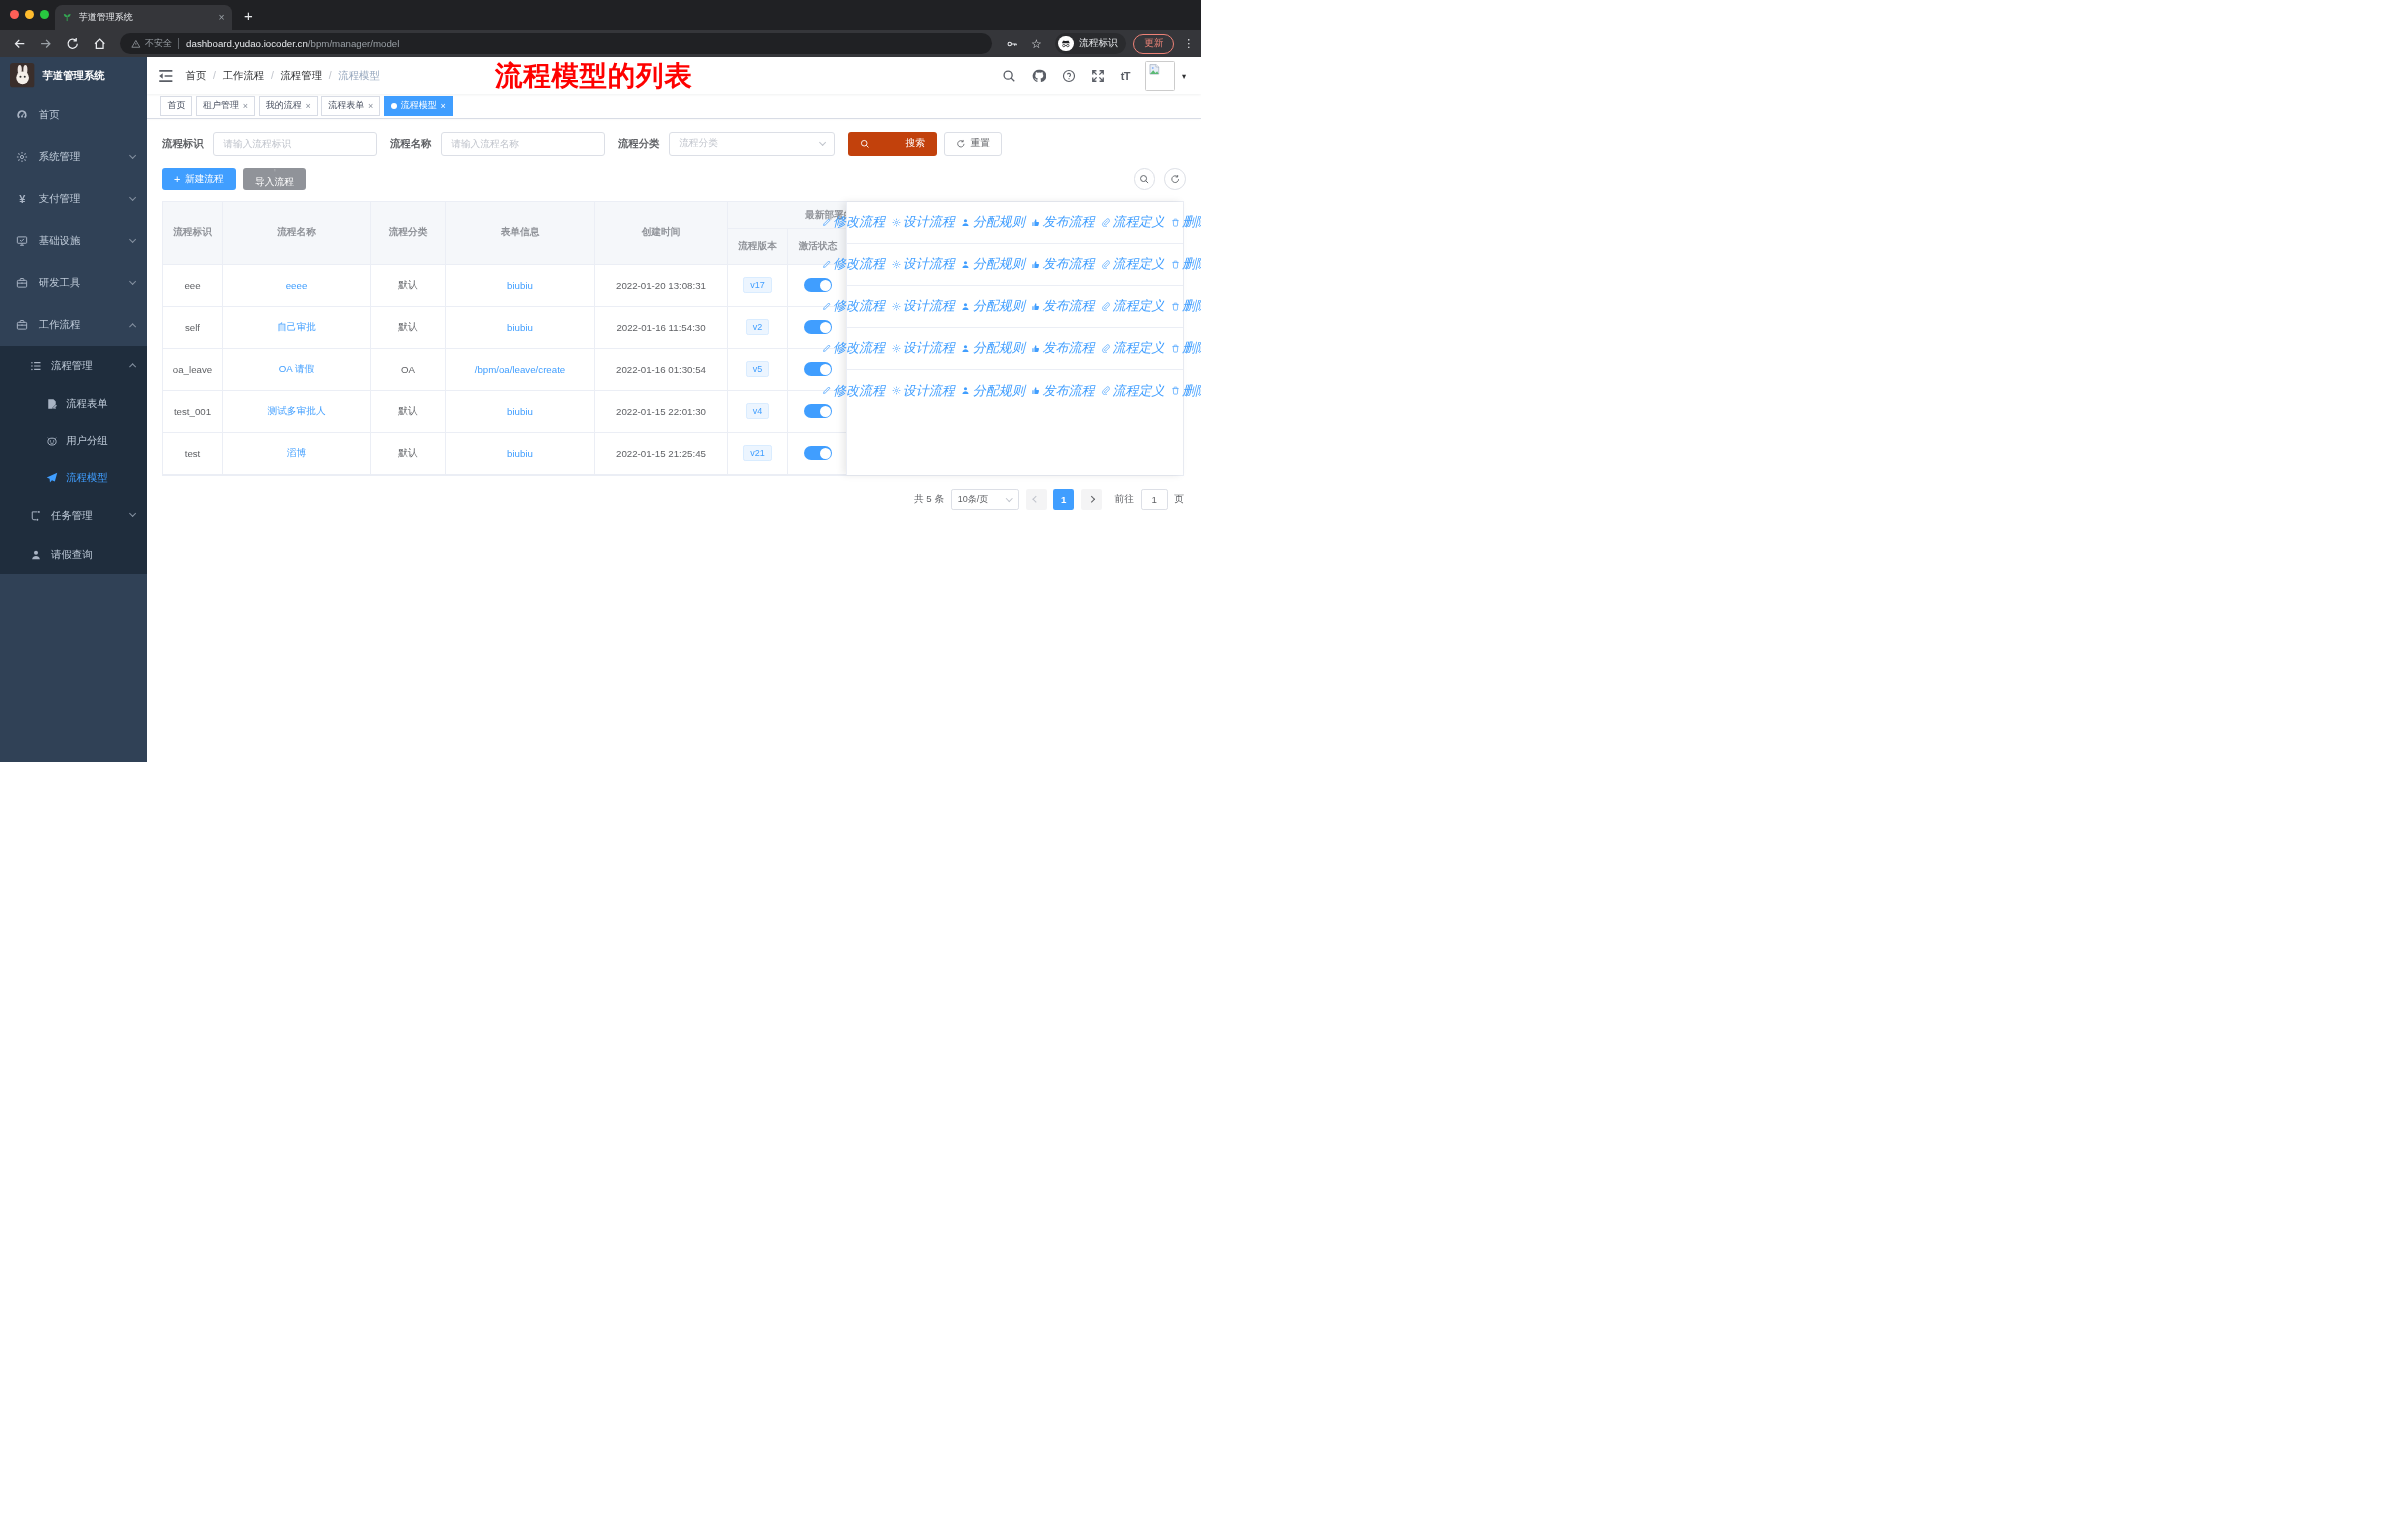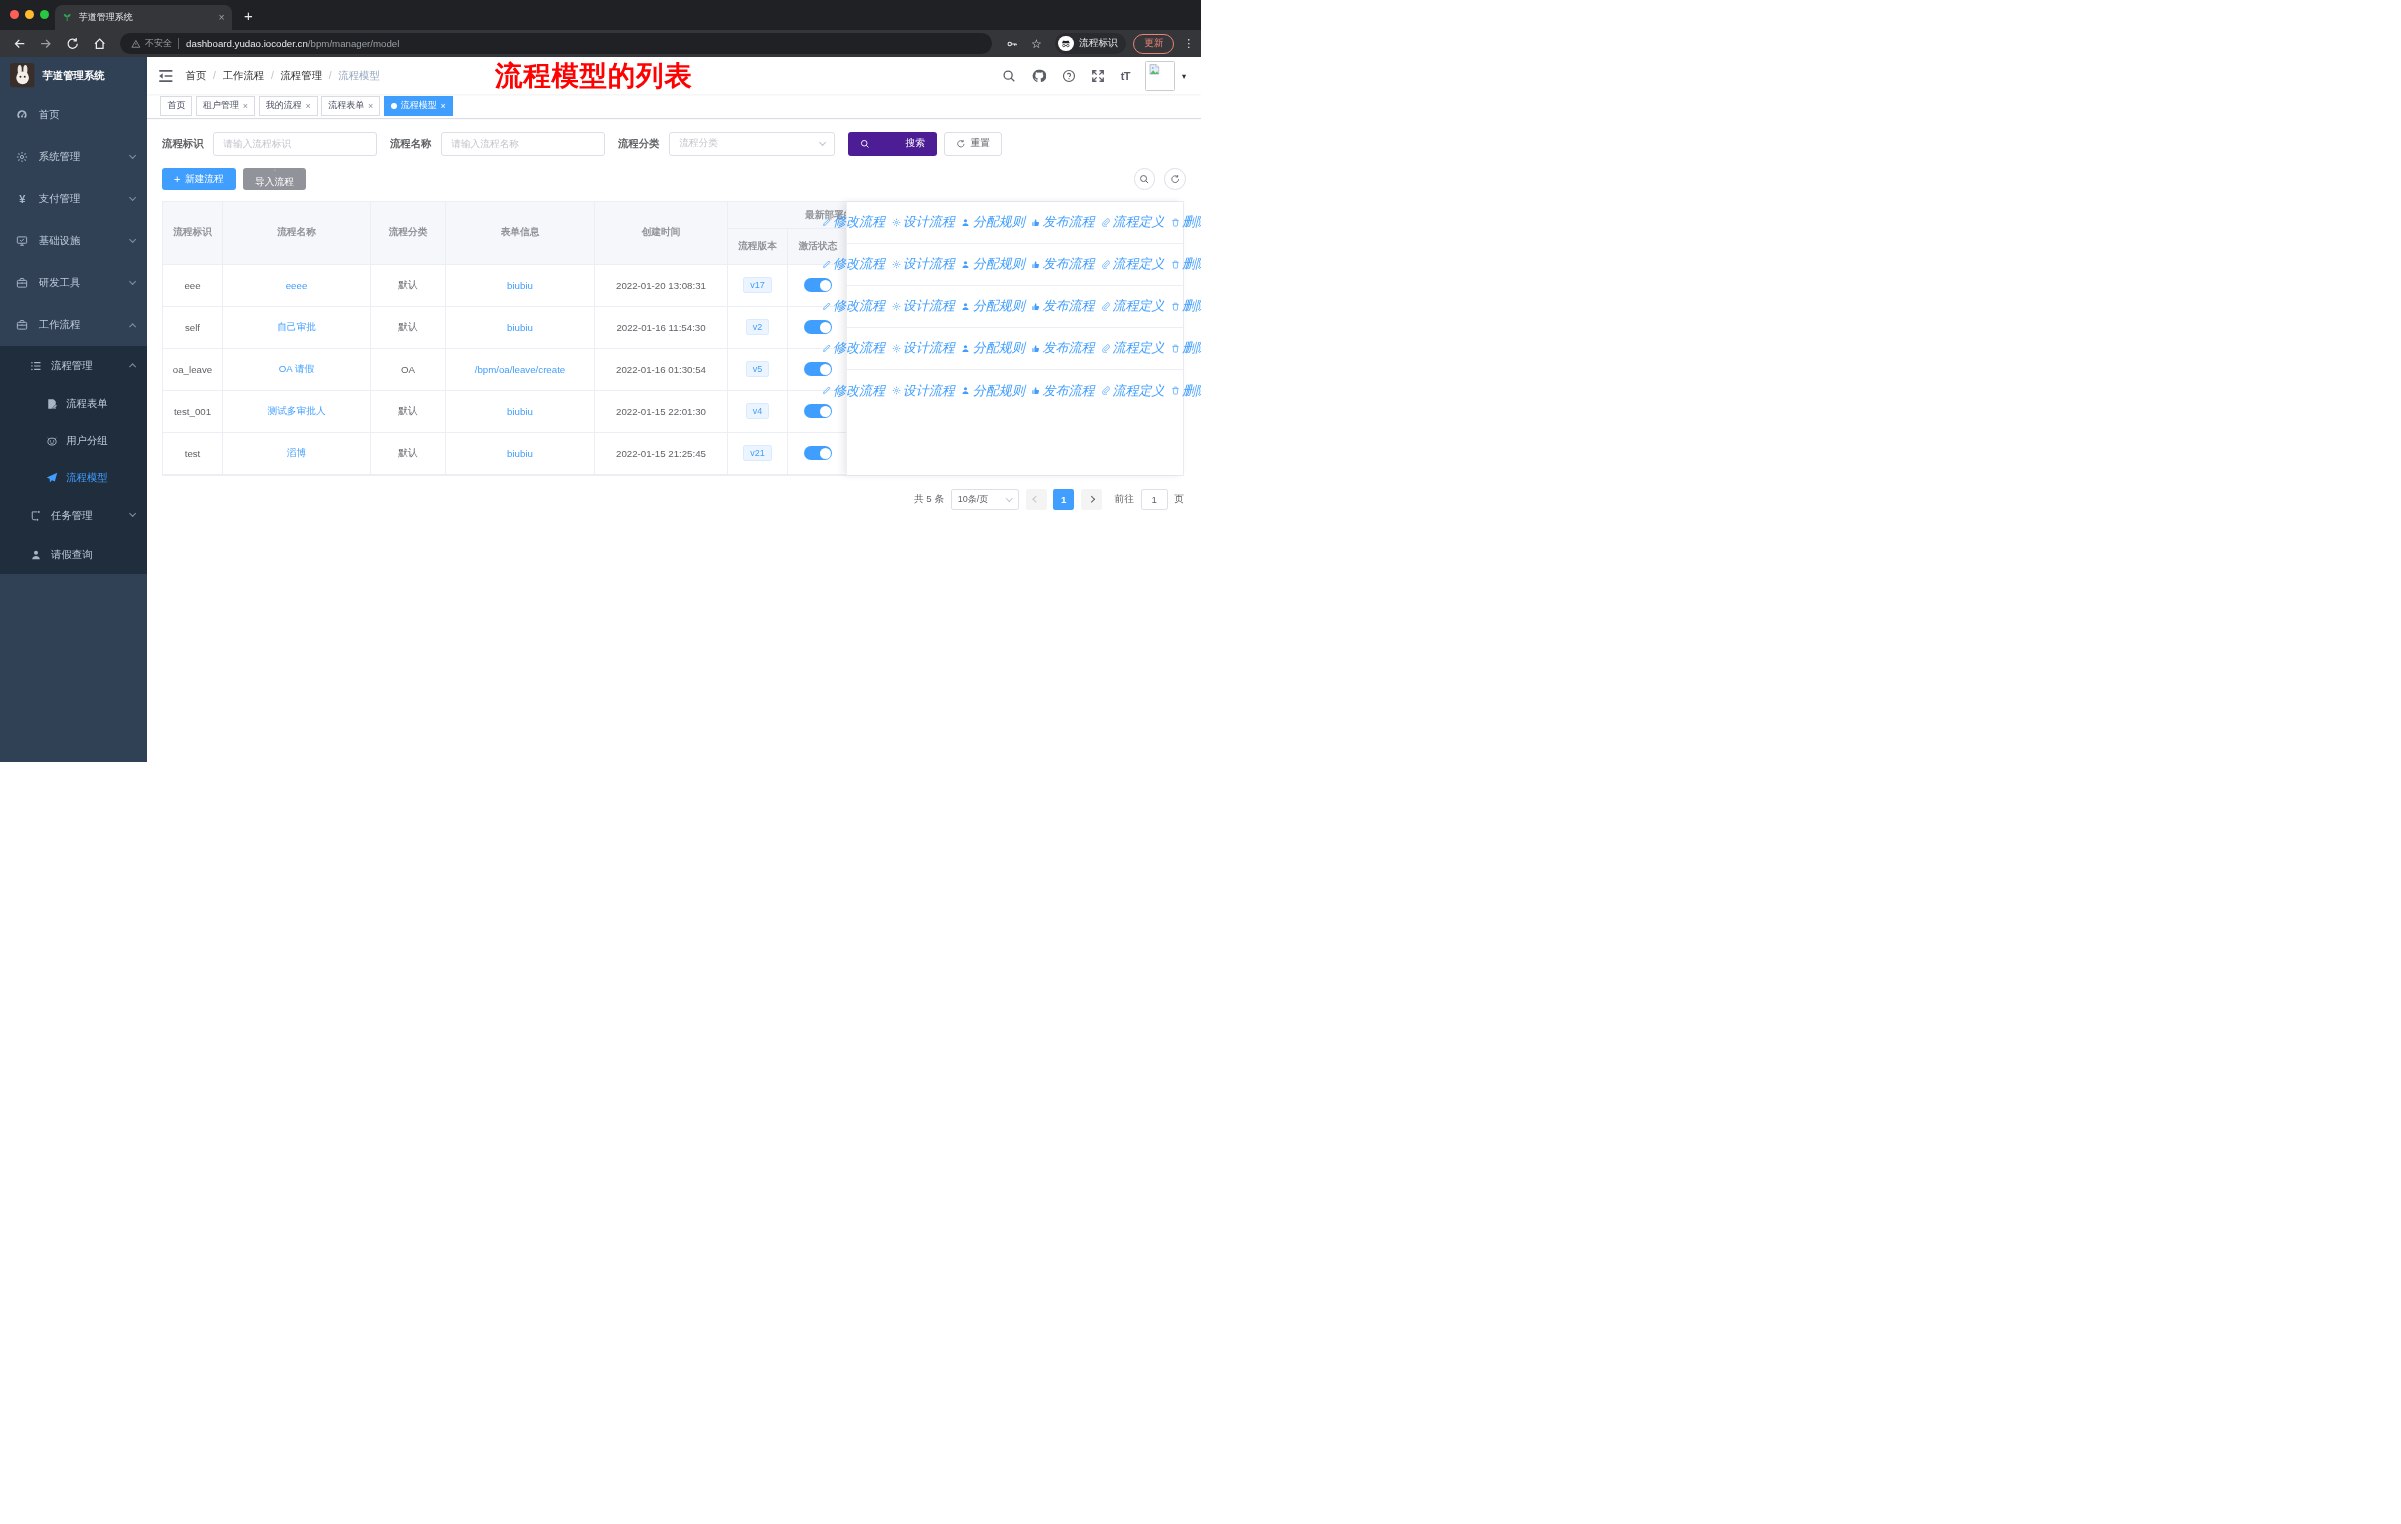--- a/index.html
+++ b/index.html
@@ -90,21 +90,21 @@
   .f-input { width:164px; height:24.6px; border:0.7px solid #dcdfe6; border-radius:3px; padding:0 9px;
              font-size:9.7px; color:#606266; outline:none; font-family:inherit; }
   .f-input::placeholder { color:#c0c4cc; }
   .f-select { width:166px; height:24.6px; border:0.7px solid #dcdfe6; border-radius:3px; display:flex;
               align-items:center; justify-content:space-between; padding:0 9px; color:#c0c4cc;
               font-size:9.7px; cursor:pointer; }
   .f-select .chv { border-color:#c0c4cc; }
   .btn { height:24px; border-radius:3px; display:inline-flex; align-items:center; gap:4.5px; padding:0 11px;
          font-size:9.7px; cursor:pointer; border:0.7px solid transparent; font-family:inherit; }
   .btn svg { width:9.7px; height:9.7px; }
-  .btn-search { background:#4c1d95; color:#fff;gap:36px; }
+  .btn-search { background:#c2410c; color:#fff;gap:36px; }
   .btn-reset { background:#fff; border-color:#dcdfe6; color:#606266; margin-left:7.4px; }
   .toolbar { display:flex; align-items:center; margin-top:12px; }
   .btn-create { background:#409eff; color:#fff; height:22px; }
   .btn-import { background:#909399; color:#fff; height:22px; margin-left:7.4px;flex-direction:column; }
   .plus-g { font-size:11px; }
   .tb-spacer { flex:1; }
   .circ { width:21.6px; height:21.6px; border-radius:50%; border:0.7px solid #dcdfe6; display:flex; align-items:center;
           justify-content:center; color:#5f6368; margin-left:9px; cursor:pointer; background:#fff; }
   .circ svg { width:10.4px; height:10.4px; }
 

